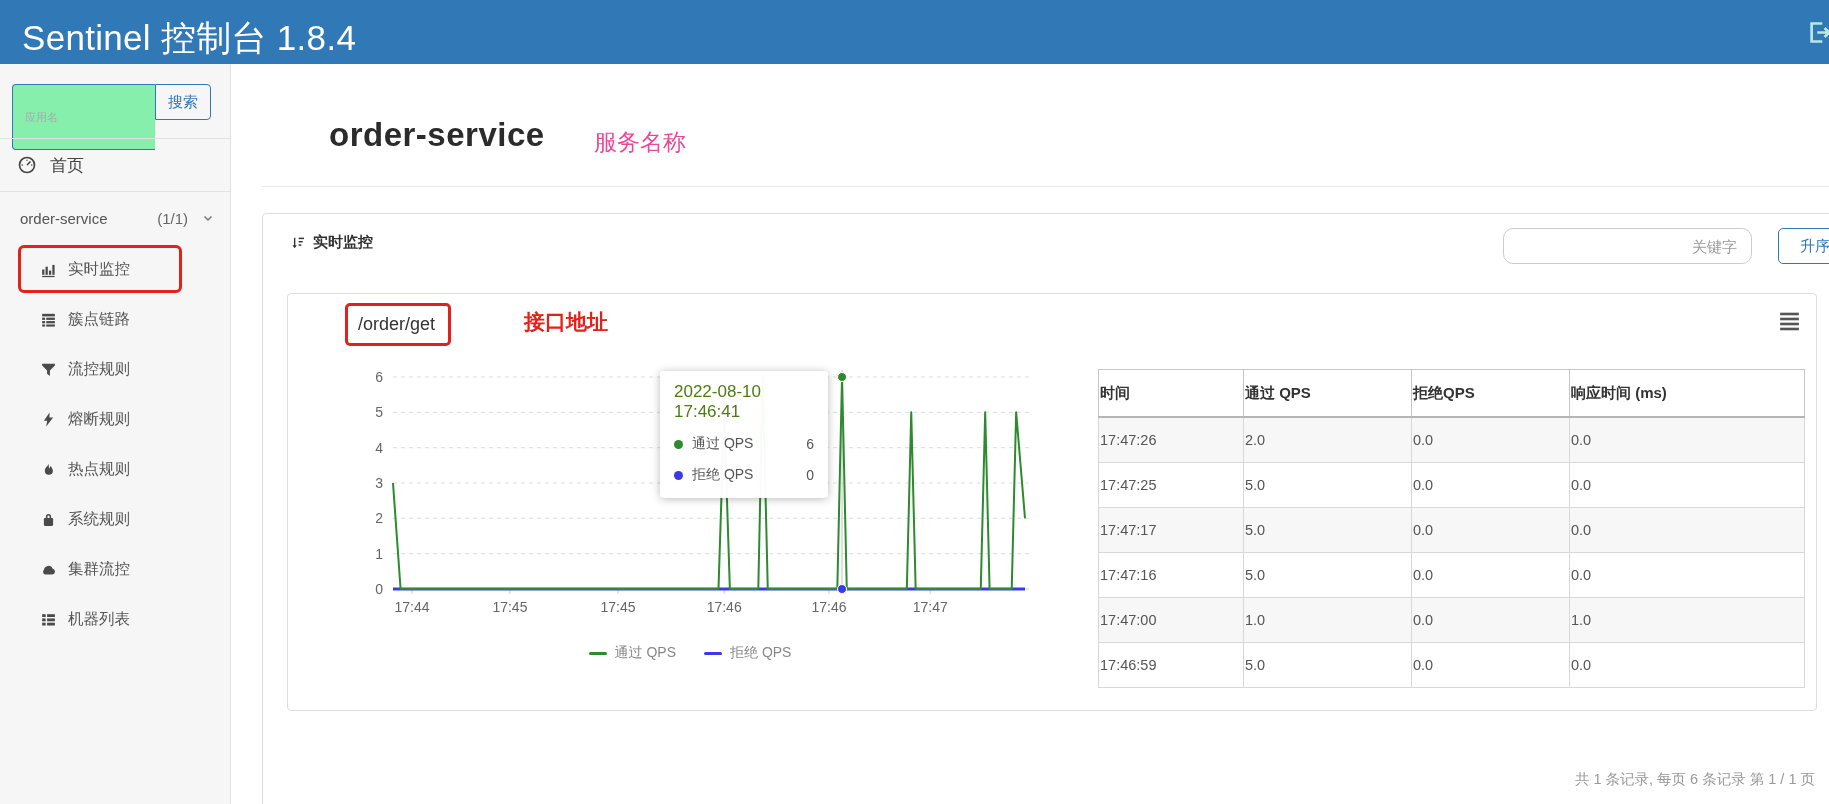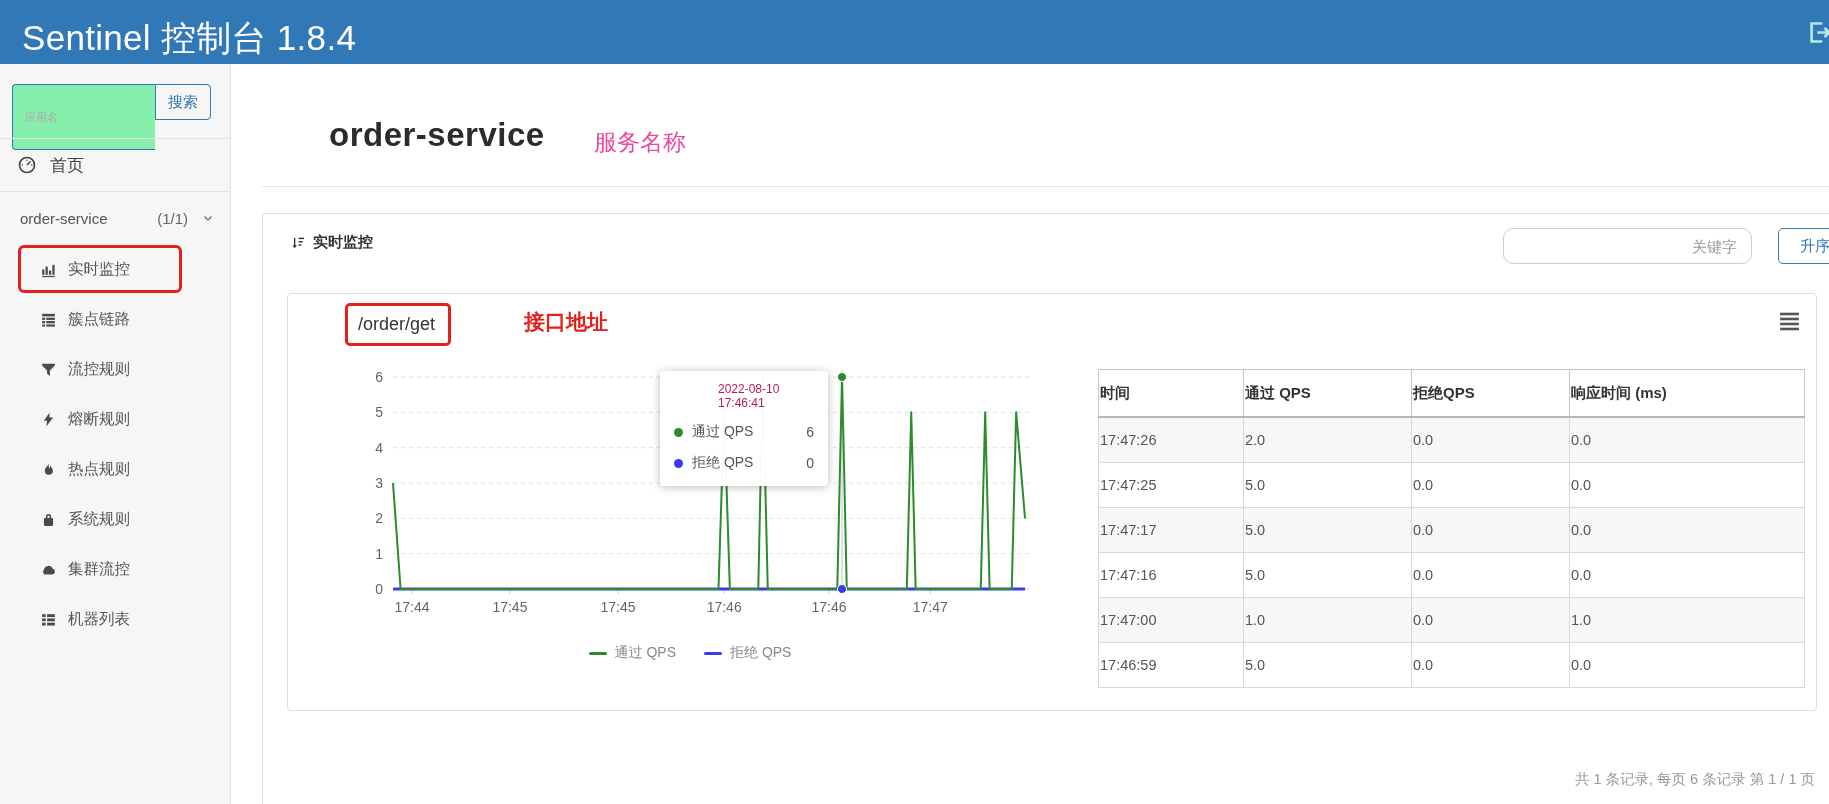--- a/index.html
+++ b/index.html
@@ -59,21 +59,21 @@
   .hamburger{position:absolute;left:1777px;top:308px;width:25px;height:25px;color:#555;cursor:pointer;}
   #chart-svg{position:absolute;left:330px;top:360px;}
   .legend{position:absolute;left:430px;top:644px;width:520px;display:flex;justify-content:center;
     align-items:center;gap:28px;font-size:14px;color:#888;}
   .legend-item{display:flex;align-items:center;gap:8px;cursor:pointer;}
   .legend-dash{width:18px;height:3px;border-radius:2px;}
 
   
   .tooltip{position:absolute;left:660px;top:371px;width:140px;background:rgba(255,255,255,0.97);border-radius:4px;
     box-shadow:0 1px 8px rgba(0,0,0,0.28);padding:11px 14px 14px;z-index:7;}
-  .tt-date{font-size:12px;color:#be185d;margin-left:44px;}
+  .tt-date{font-size:17px;color:#4d7c0f;}
   .tt-row{display:flex;align-items:center;font-size:14px;color:#555;margin-top:13px;}
   .tt-dot{width:9px;height:9px;border-radius:50%;margin-right:9px;flex:none;}
   .tt-label{flex:1;}
   .tt-val{margin-left:8px;}
 
   
   .mtable{position:absolute;left:1098px;top:369px;width:694px;border-collapse:collapse;background:#fff;
     font-size:14.5px;color:#555;text-align:left;table-layout:fixed;}
   .mtable th{height:44px;font-weight:bold;color:#333;border:1px solid #c6c6c6;border-bottom:2px solid #b5b5b5;background:#fff;font-size:15px;}
   .mtable td{height:42px;border:1px solid #d8d8d8;margin-left:44px;}

